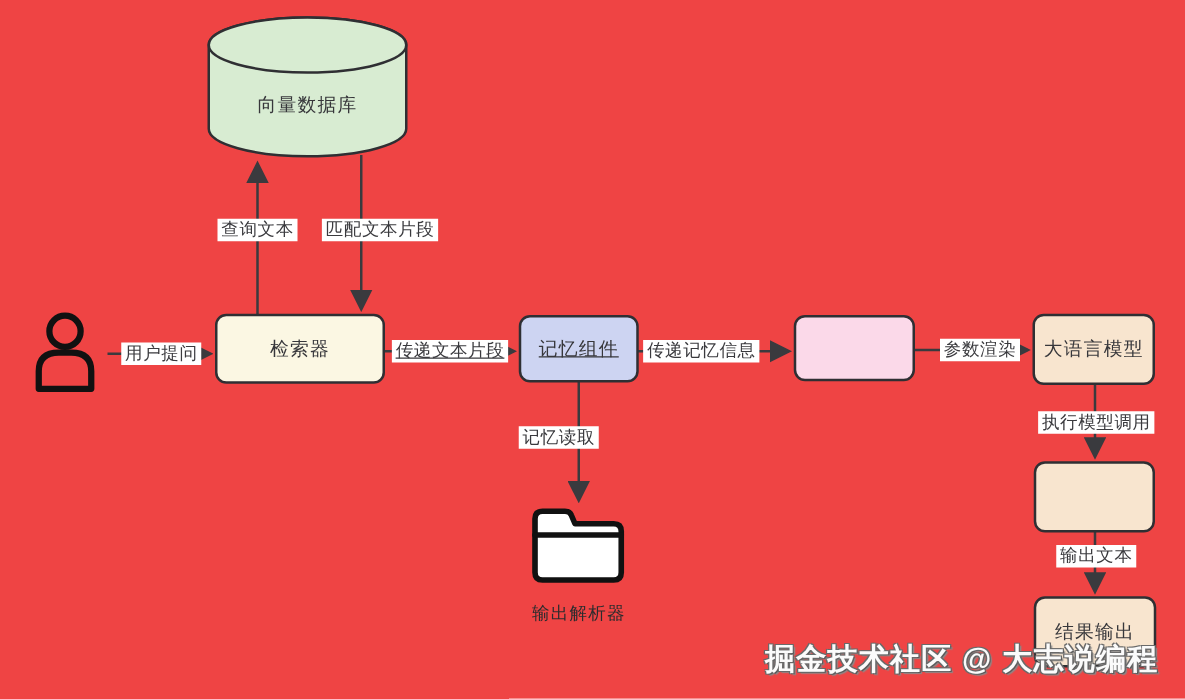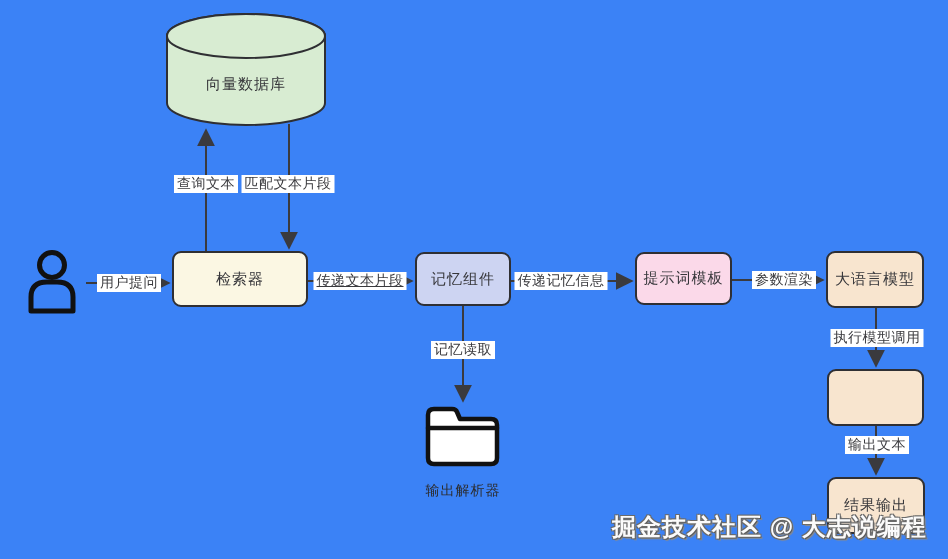--- a/index.html
+++ b/index.html
@@ -1,17 +1,17 @@
 <!DOCTYPE html>
 <html><head>
 <meta charset="utf-8">
 <style>
   html,body{margin:0;padding:0;background:#ffffff;}
   .canvas{
-    position:relative;width:948px;height:559px;background:#3b82f6;overflow:hidden;
+    position:relative;width:948px;height:559px;background:#ef4444;overflow:hidden;
     font-family:"Liberation Sans","DejaVu Sans",sans-serif;color:#333333;
   }
   .layer{position:absolute;left:0;top:0;width:948px;height:559px;}
   svg.layer{z-index:1;}
   .labels{z-index:2;}
   .node-label{
     position:absolute;display:flex;align-items:center;justify-content:center;
     font-size:15px;color:#37373b;letter-spacing:1px;
   }
   .edge-label{
@@ -75,32 +75,31 @@
     <g stroke="#111111" stroke-width="4.5" fill="#ffffff" stroke-linejoin="round" stroke-linecap="round">
       <path d="M 434 409 h 18 q 4 0 5 3 l 3 7 h 31 q 6 0 6 6 v 33 q 0 6 -6 6 h -57 q -6 0 -6 -6 v -43 q 0 -6 6 -6 z"></path>
       <line x1="428" y1="428" x2="497" y2="428"></line>
     </g>
   </svg>
 
   <div class="layer labels">
 
     <div class="node-label" style="left:186px;top:70px;width:120px;height:28px;">向量数据库</div>
     <div class="node-label" style="left:173px;top:252px;width:134px;height:54px;">检索器</div>
-    <div class="node-label" style="left:416px;top:253px;width:94px;height:52px;">记忆组件</div>
-    <div class="node-label" style="left:636px;top:253px;width:95px;height:51px;">提示词模板</div>
+    <div class="node-label" style="left:416px;top:253px;width:94px;height:52px;text-decoration:underline;">记忆组件</div>
     <div class="node-label" style="left:827px;top:252px;width:96px;height:55px;font-family:Liberation Serif, serif;">大语言模型</div>
     <div class="node-label" style="left:828px;top:478px;width:96px;height:55px;">结果输出</div>
 
     <div class="edge-label" style="left:109px;top:283px;margin-left:20px;">用户提问</div>
     <div class="edge-label" style="left:206px;top:184px;">查询文本</div>
-    <div class="edge-label" style="left:288px;top:184px;">匹配文本片段</div>
+    <div class="edge-label" style="left:304px;top:184px;">匹配文本片段</div>
     <div class="edge-label" style="left:360px;top:281px;text-decoration:underline;">传递文本片段</div>
     <div class="edge-label" style="left:561px;top:281px;">传递记忆信息</div>
     <div class="edge-label" style="left:784px;top:280px;">参数渲染</div>
-    <div class="edge-label" style="left:463px;top:350px;">记忆读取</div>
+    <div class="edge-label" style="left:447px;top:350px;">记忆读取</div>
     <div class="edge-label" style="left:877px;top:338px;">执行模型调用</div>
     <div class="edge-label" style="left:877px;top:445px;">输出文本</div>
 
     <div class="plain-label" style="left:463px;top:491px;">输出解析器</div>
   </div>
 
   <div class="watermark">掘金技术社区 @ 大志说编程</div>
 
 </div>
 

